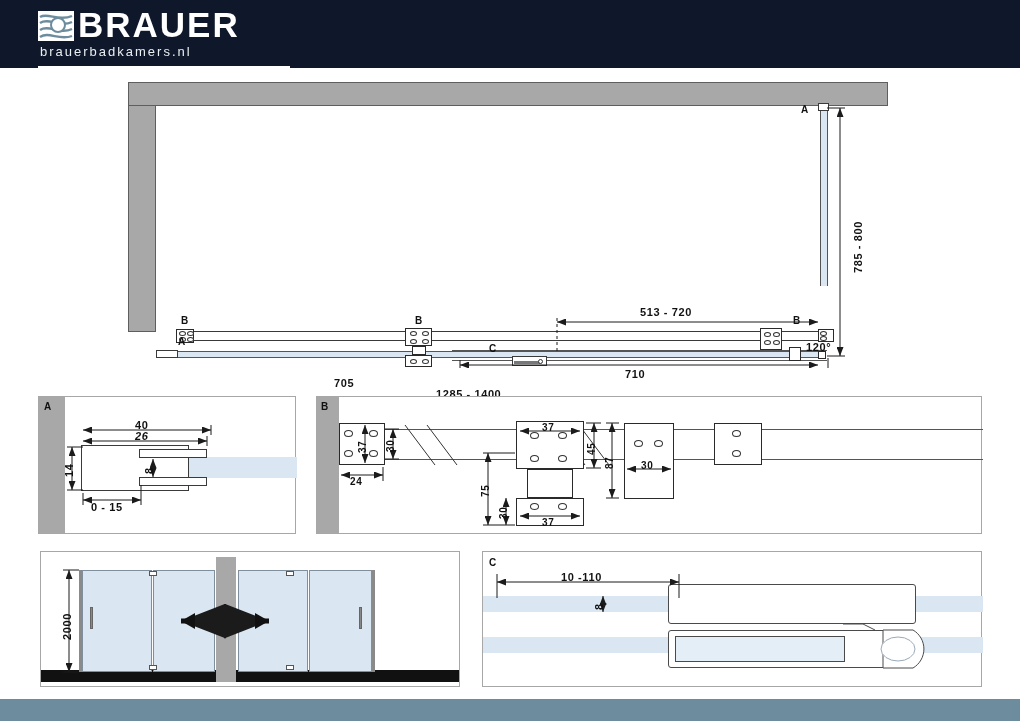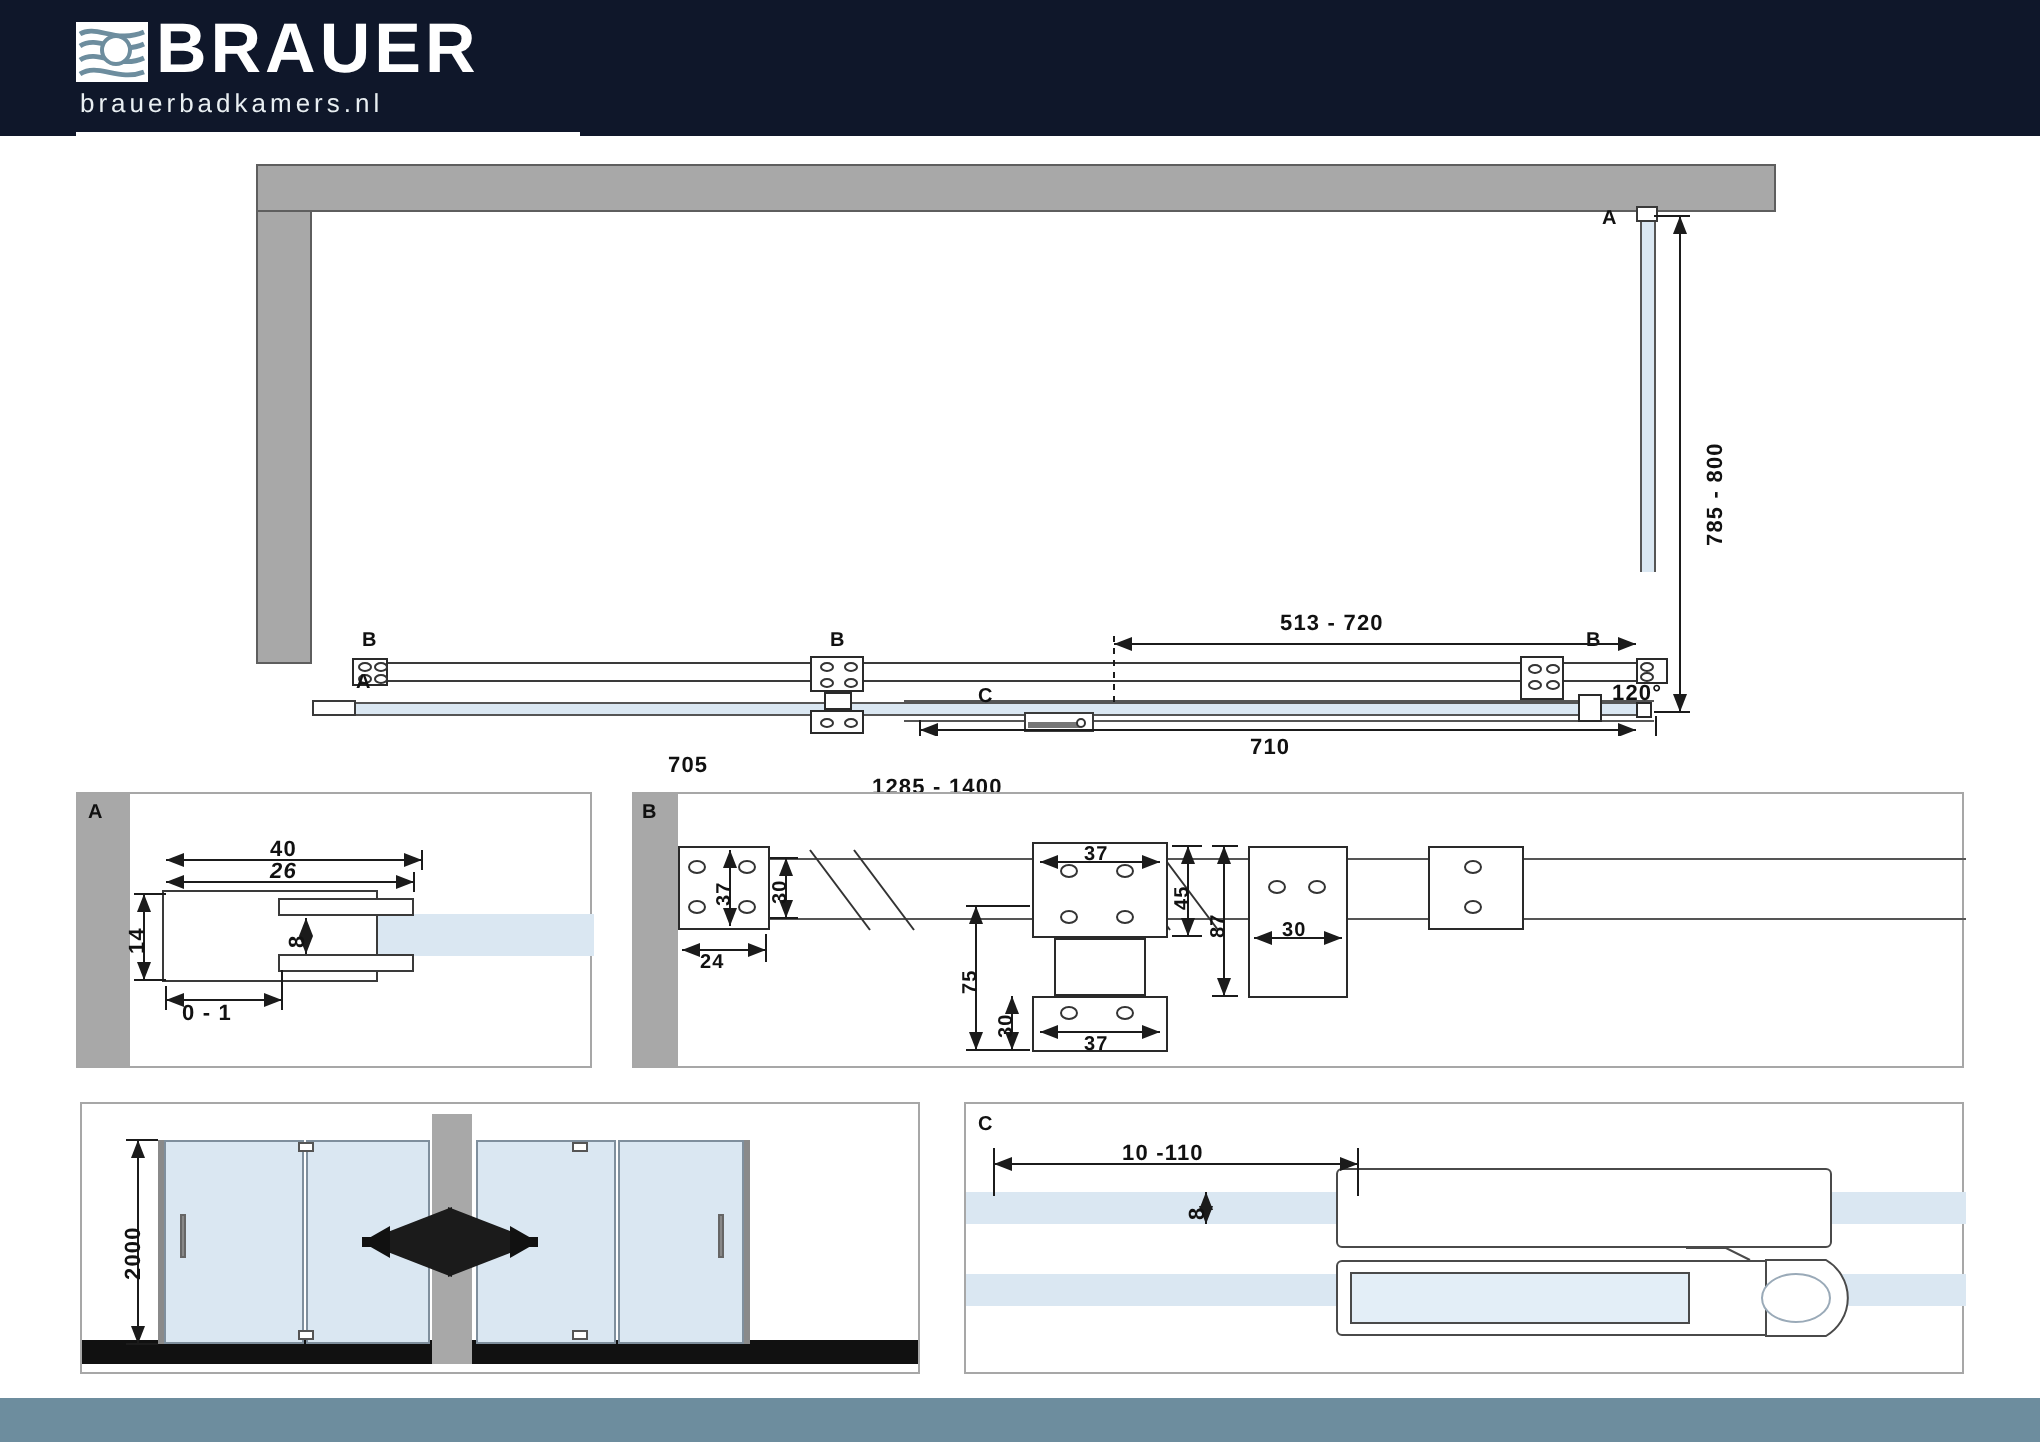--- a/index.html
+++ b/index.html
@@ -270,21 +270,21 @@
 
       <line x1="44" y1="103" x2="102" y2="103" stroke="#1b1b1b" stroke-width="1" marker-start="url(#arrL)" marker-end="url(#arrR)"></line>
       <line x1="44" y1="96" x2="44" y2="108" stroke="#1b1b1b" stroke-width="1"></line>
       <line x1="102" y1="88" x2="102" y2="108" stroke="#1b1b1b" stroke-width="1"></line>
     </svg>
 
     <div class="dimtext" style="left:96px; top:22px;">40</div>
     <div class="dimtext" style="left:96px; top:33px;font-style:italic;">26</div>
     <div class="dimtext vert" style="left:24px; top:80px;">14</div>
     <div class="dimtext vert" style="left:104px; top:77px;">8</div>
-    <div class="dimtext" style="left:52px; top:104px;">0 - 1</div>
+    <div class="dimtext" style="left:52px; top:104px;">0 - 15</div>
   </div>
 
   <div class="panel" style="left:316px; top:396px; width:666px; height:138px;">
     <div class="wall" style="left:0px; top:0px; width:22px; height:136px; border:none;"></div>
     <div class="mark" style="left:4px; top:4px;">B</div>
 
     <div class="thinh" style="left:22px; top:32px; width:644px;"></div>
     <div class="thinh" style="left:22px; top:62px; width:644px;"></div>
 
     <div class="bracket" style="left:22px; top:26px; width:46px; height:42px;"></div>

